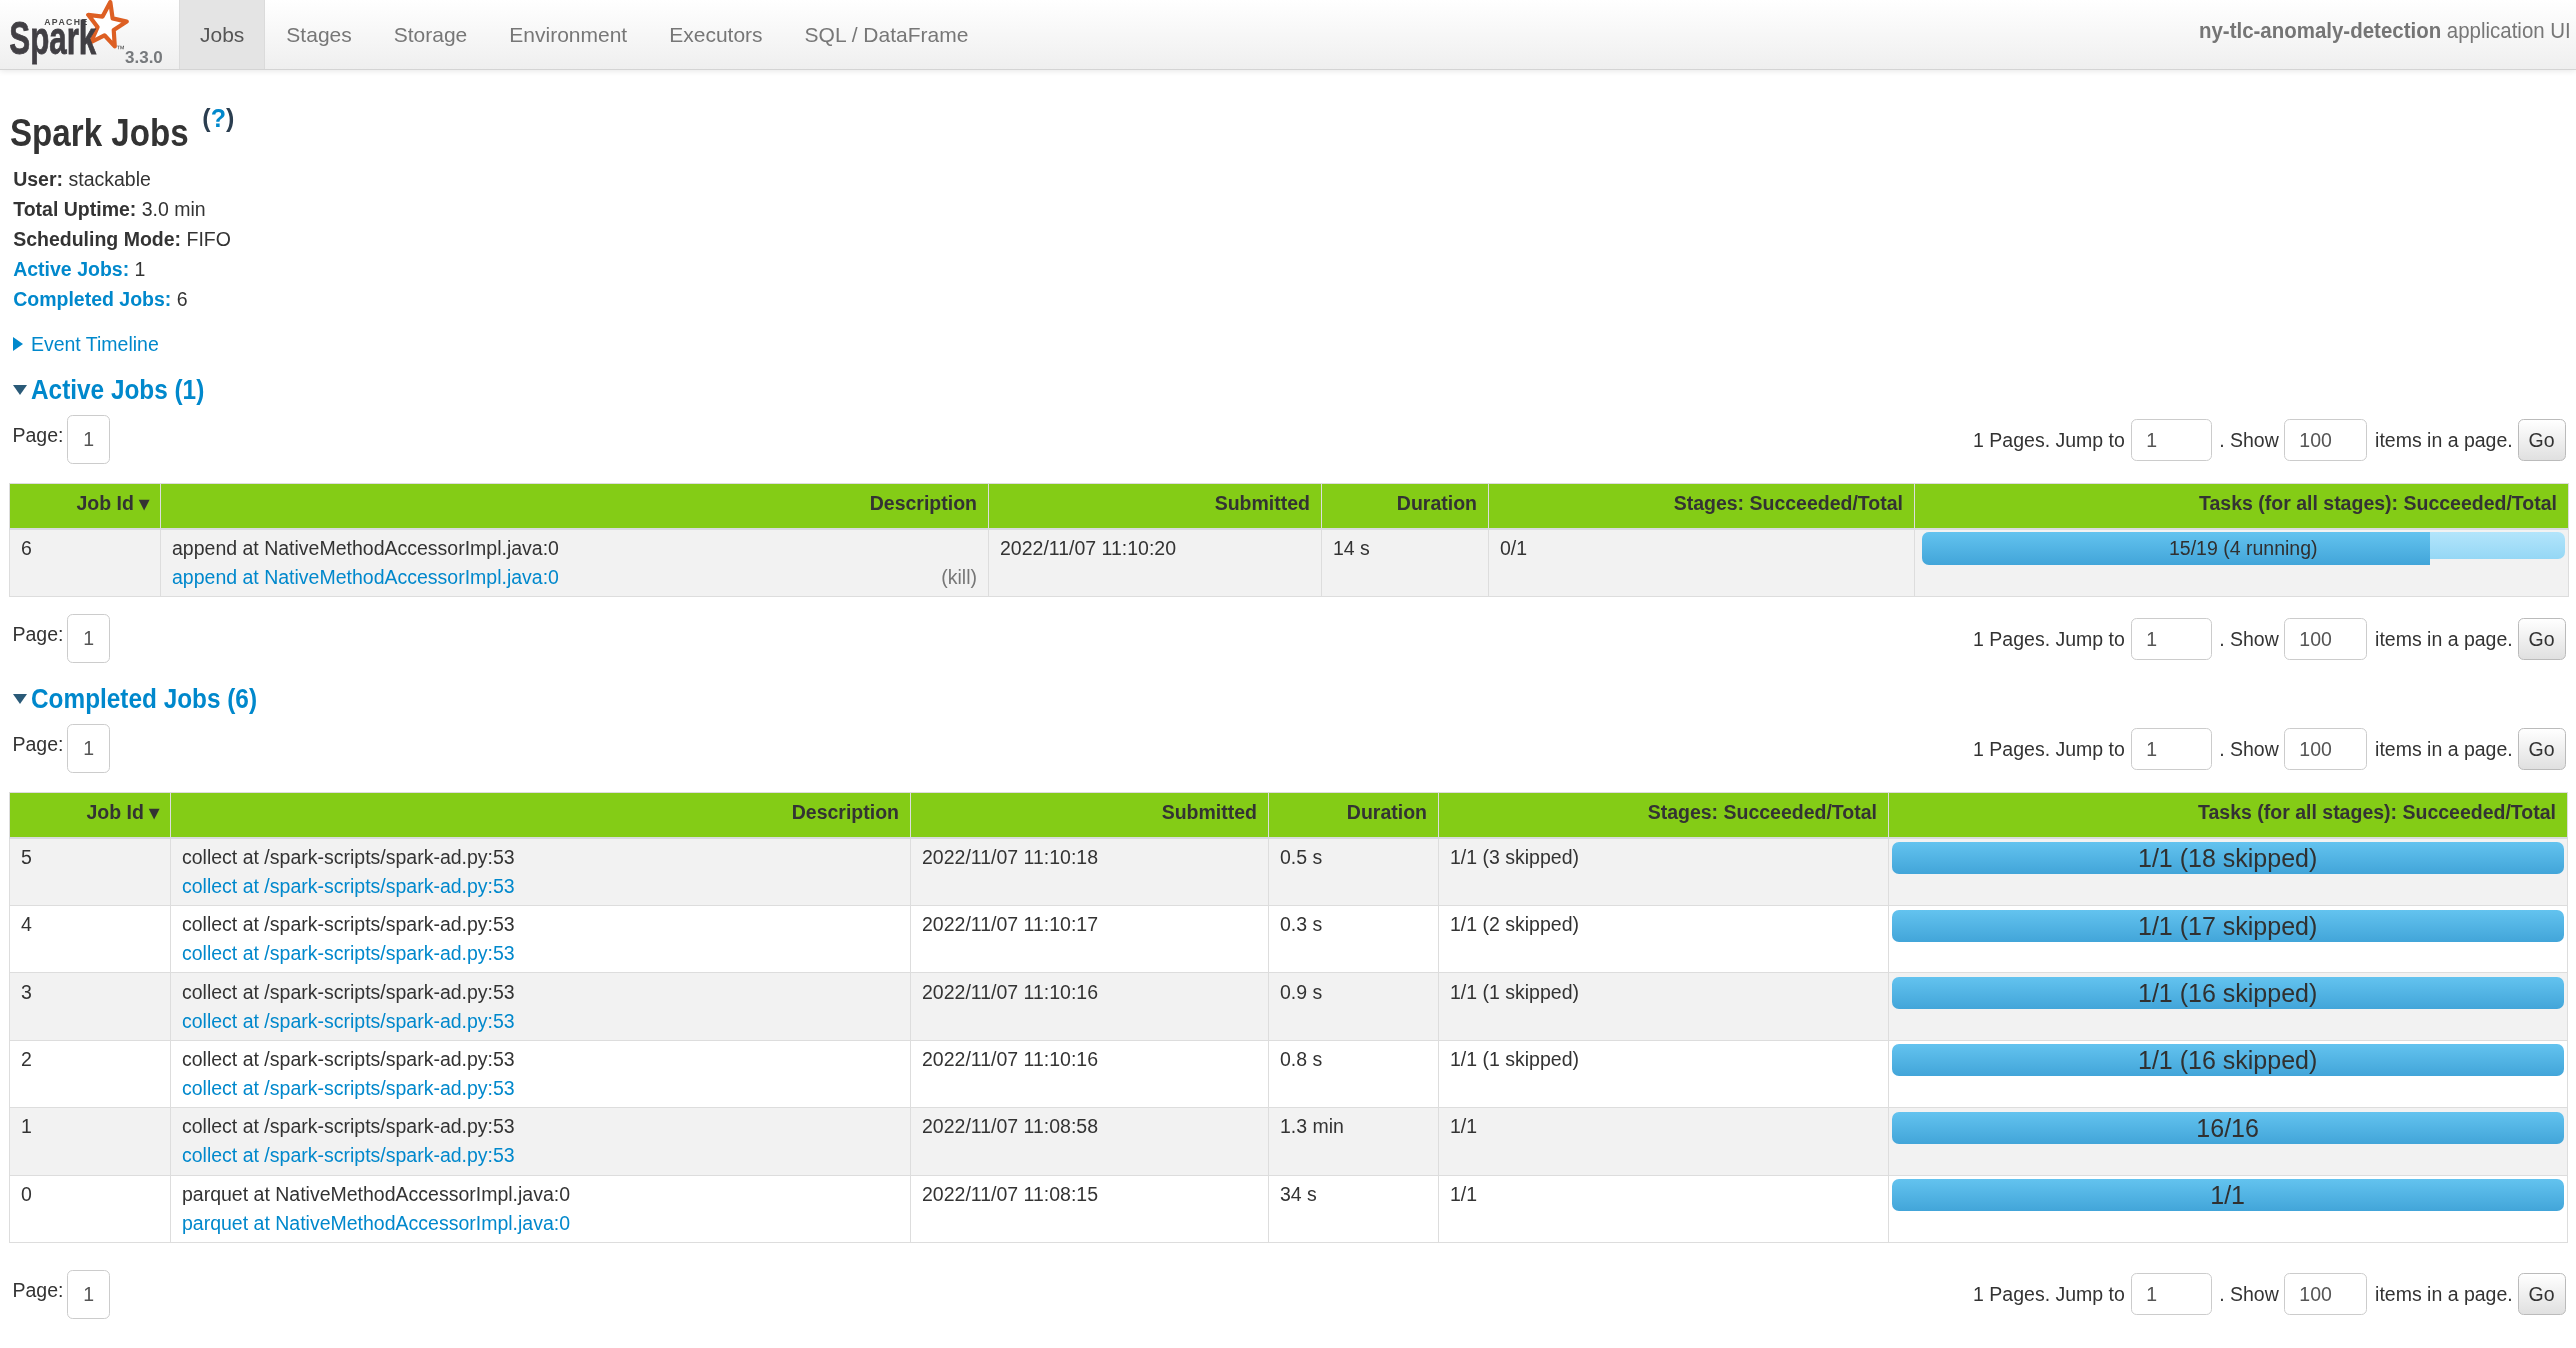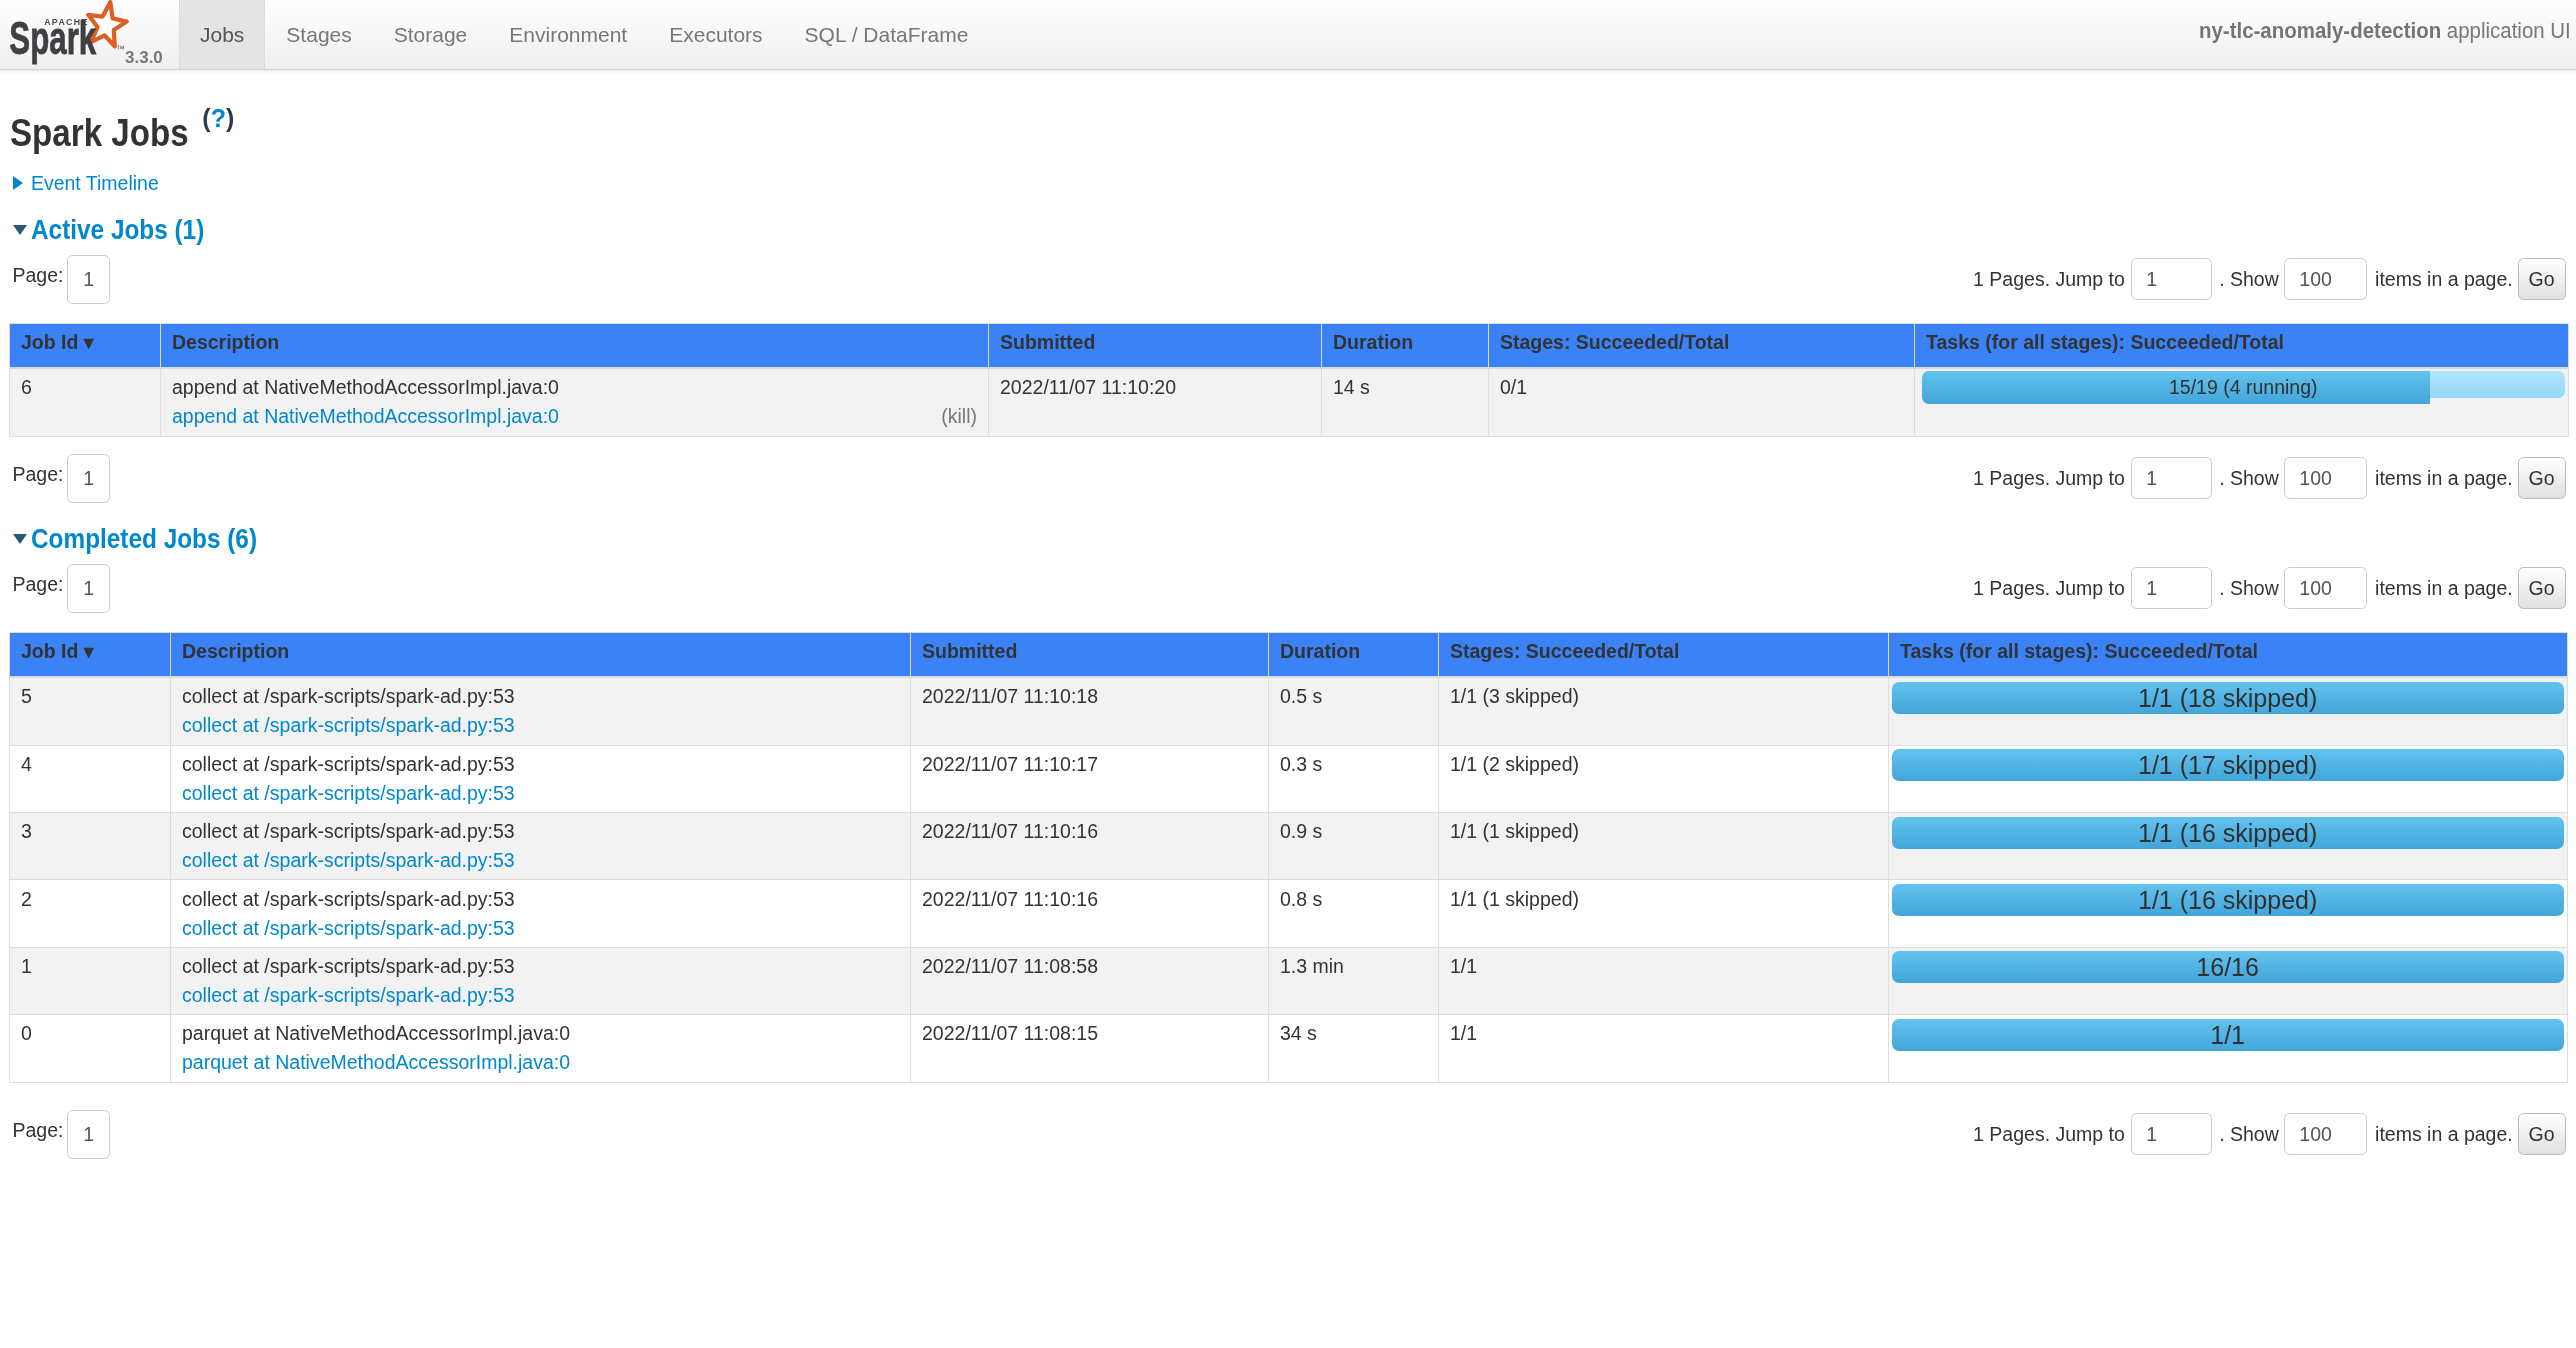--- a/index.html
+++ b/index.html
@@ -65,21 +65,21 @@
 .pright span { display:inline-block; line-height:43px; font-size:19.5px; color:#333; }
 .pright .rinput { display:inline-block; height:40px; border:1.4px solid #ccc; border-radius:5.6px;
   line-height:40px; font-size:19.5px; color:#555; background:#fff; padding-left:14px; }
 .pright .go { display:inline-block; width:46px; height:40px; line-height:40px; text-align:center;
   background:linear-gradient(to bottom,#ffffff,#e0e0e0); border:1.4px solid #bbb; border-radius:5.6px;
   color:#333; font-size:19.5px; }
 
 table.jobs { border-collapse:collapse; table-layout:fixed; width:2558px; margin-top:0; }
 table.jobs th, table.jobs td { border:1.4px solid #ddd; vertical-align:top; text-align:left; }
 table.jobs th { padding:6.3px 11px 12px; line-height:25px; font-size:19.5px; font-weight:bold; color:#333;
-  border-bottom:2.8px solid #d8dbde; background:#3b82f6; }
+  border-bottom:2.8px solid #d8dbde; background:#84cc16;text-align:right; }
 table.jobs td { padding:4.2px 11px 4.2px; line-height:29px; font-size:19.5px; color:#333; }
 table.jobs tr.odd td { background:#f2f2f2; }
 table.jobs a { color:#0088cc; text-decoration:none; }
 .kill { float:right; color:#777; }
 .dcell1 { white-space:nowrap; }
 table.jobs td.prog { padding:3.5px 3.5px 0 2.8px; }
 table.jobs td.prog-a { padding:2.1px 3.5px 0 7px; }
 .pbar { position:relative; height:32px; border-radius:7px; background:linear-gradient(to bottom,#63c3ef,#42a5d9);
   text-align:center; line-height:32px; color:#303030; font-size:25px; }
 .pbar-a { position:relative; height:27px; border-radius:7px; background:linear-gradient(to bottom,#b3e5fb,#95d7f5);
@@ -101,20 +101,27 @@
     </g>
   </svg>
   <span class="version">3.3.0</span>
   <div class="navtabs">
     <a class="active">Jobs</a><a>Stages</a><a>Storage</a><a>Environment</a><a>Executors</a><a>SQL / DataFrame</a>
   </div>
   <span class="apptitle"><b>ny-tlc-anomaly-detection</b> application UI</span>
 </div>
 <div class="container">
   <h3 class="pagetitle"><span class="ttl">Spark Jobs</span> <sup>(<a>?</a>)</sup></h3>
+  <ul class="summary">
+    <li><strong>User:</strong> stackable</li>
+    <li><strong>Total Uptime:</strong> 3.0 min</li>
+    <li><strong>Scheduling Mode:</strong> FIFO</li>
+    <li><a>Active Jobs:</a> 1</li>
+    <li><a>Completed Jobs:</a> 6</li>
+  </ul>
   <div class="evtl"><span class="arr-r"></span><a>Event Timeline</a></div>
   <h4 class="sec"><span class="arr-d"></span><span class="txt">Active Jobs (1)</span></h4>
   <div class="pager">
     <span class="lab">Page:</span>
       <span class="pinput">1</span>
     <div class="pright"><span>1 Pages. Jump to</span><span class="rinput" style="width:65px;margin-left:6.3px;">1</span><span style="margin-left:7px;">. Show</span><span class="rinput" style="width:67px;margin-left:5.6px;">100</span><span style="margin-left:7.7px;">items in a page.</span><span class="go" style="margin-left:4.9px;">Go</span></div>
   </div>
   <table class="jobs">
     <colgroup>
         <col style="width:151px">

